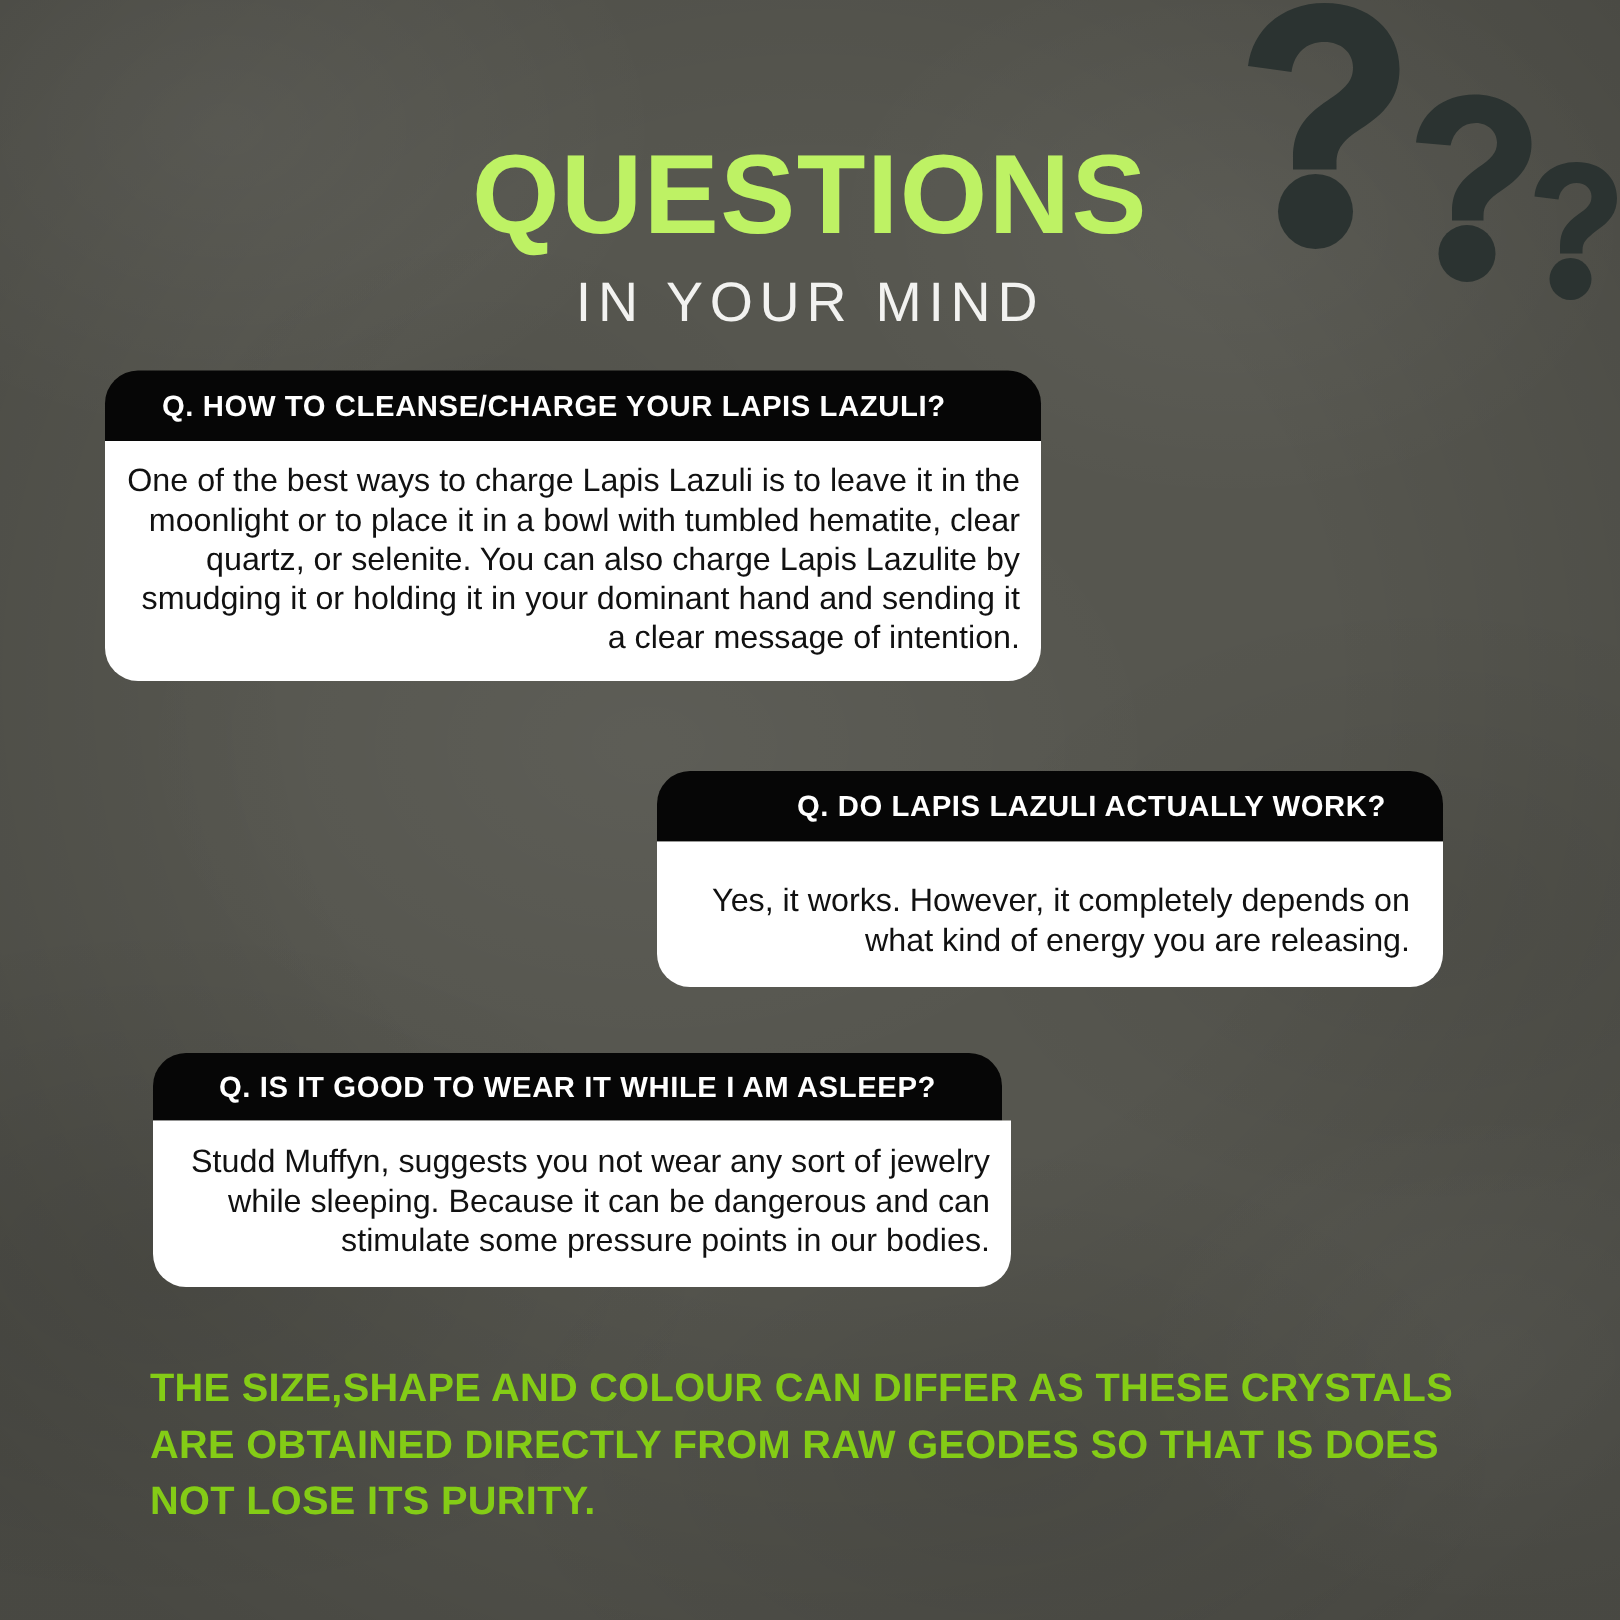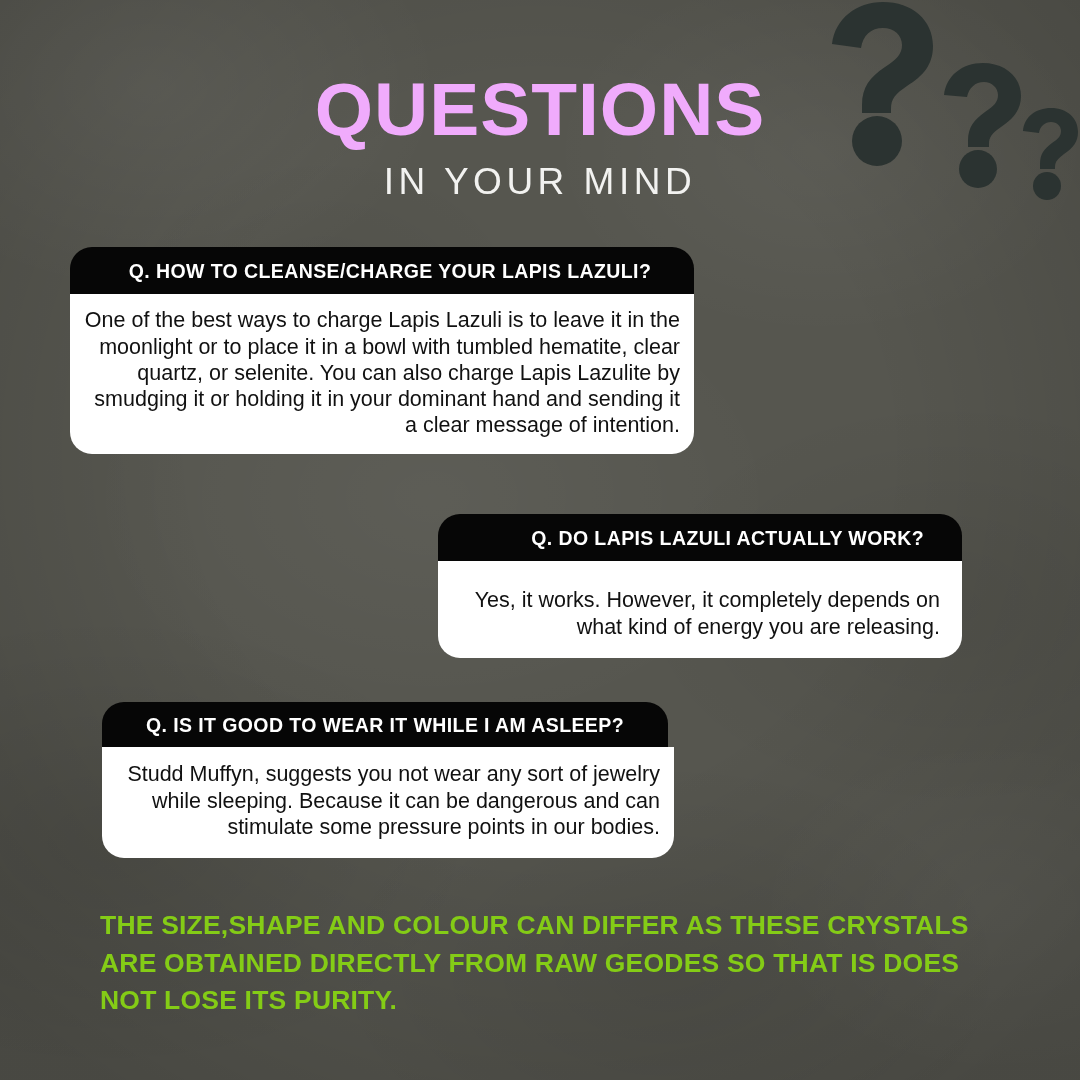--- a/index.html
+++ b/index.html
@@ -46,23 +46,24 @@
   .qmarks svg{ display:block; width:100%; height:100%; }
 
   
   .header{
     position:absolute; top:72px; left:0; width:1080px;
     text-align:center; z-index:3;
   }
   .title{
     font-size:75px;
     font-weight:bold;
-    color:#f0abfc;
+    color:#bef264;
     letter-spacing:1px;
     line-height:1;
+    margin-top:20px;
   }
   .subtitle{
     margin-top:14px;
     font-size:37px;
     font-weight:normal;
     color:#f2f2f0;
     letter-spacing:4.5px;
   }
 
   
@@ -84,21 +85,21 @@
     color:#111111;
     font-size:21.5px;
     line-height:1.22;
     padding:13px 14px 15px;
     border-radius:0 0 22px 22px;
     text-align:right;
   }
 
   
   #card-1{ left:70px; top:247px; width:624px; }
-  #card-1 .card-head{ text-align:center; padding-left:38px; }
+  #card-1 .card-head{ text-align:left; padding-left:38px; }
 
   
   #card-2{ left:438px; top:514px; width:524px; }
   #card-2 .card-head{ text-align:right; padding-right:38px; }
   #card-2 .card-body{ padding:26px 22px 18px; }
 
   
   #card-3{ left:102px; top:702px; width:572px; }
   #card-3 .card-head{ width:566px; text-align:center; padding:13px 20px 11px; }
   #card-3 .card-body{ padding:14px 14px 18px; }

